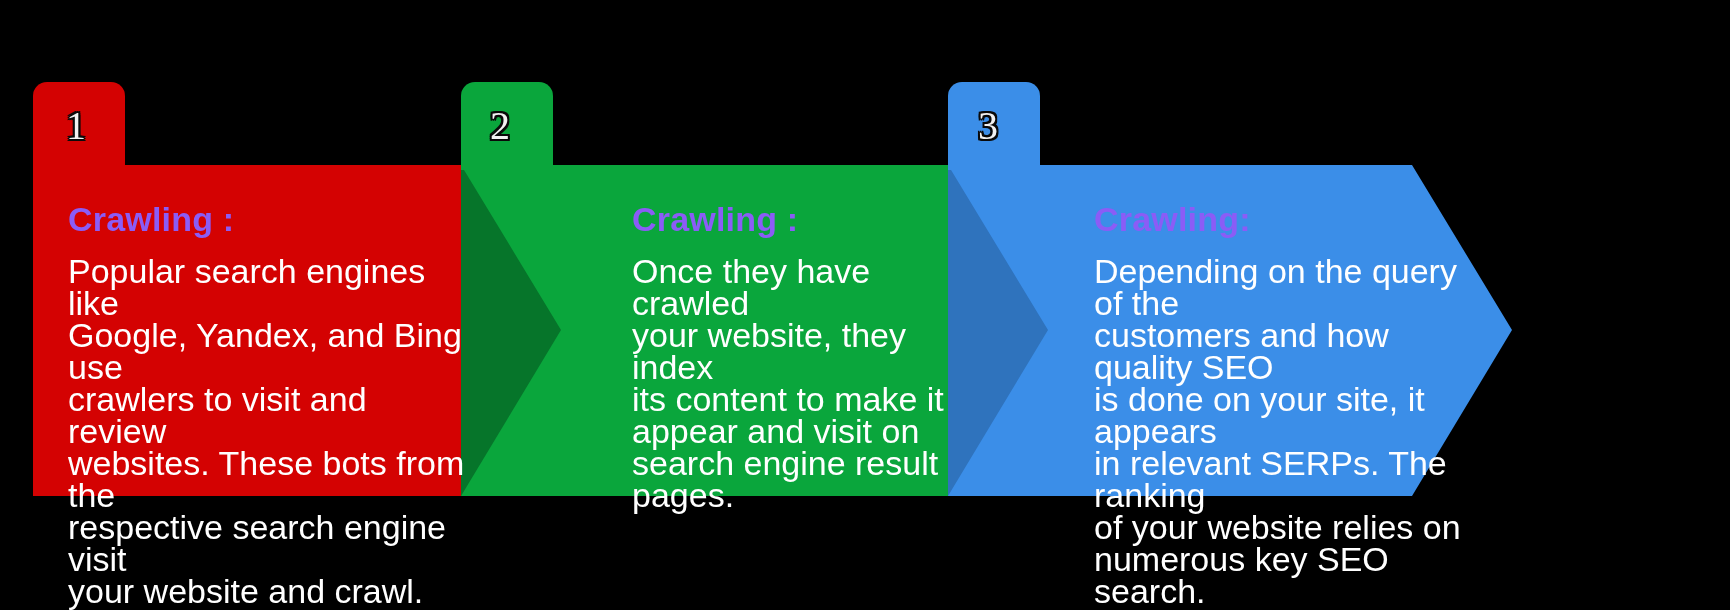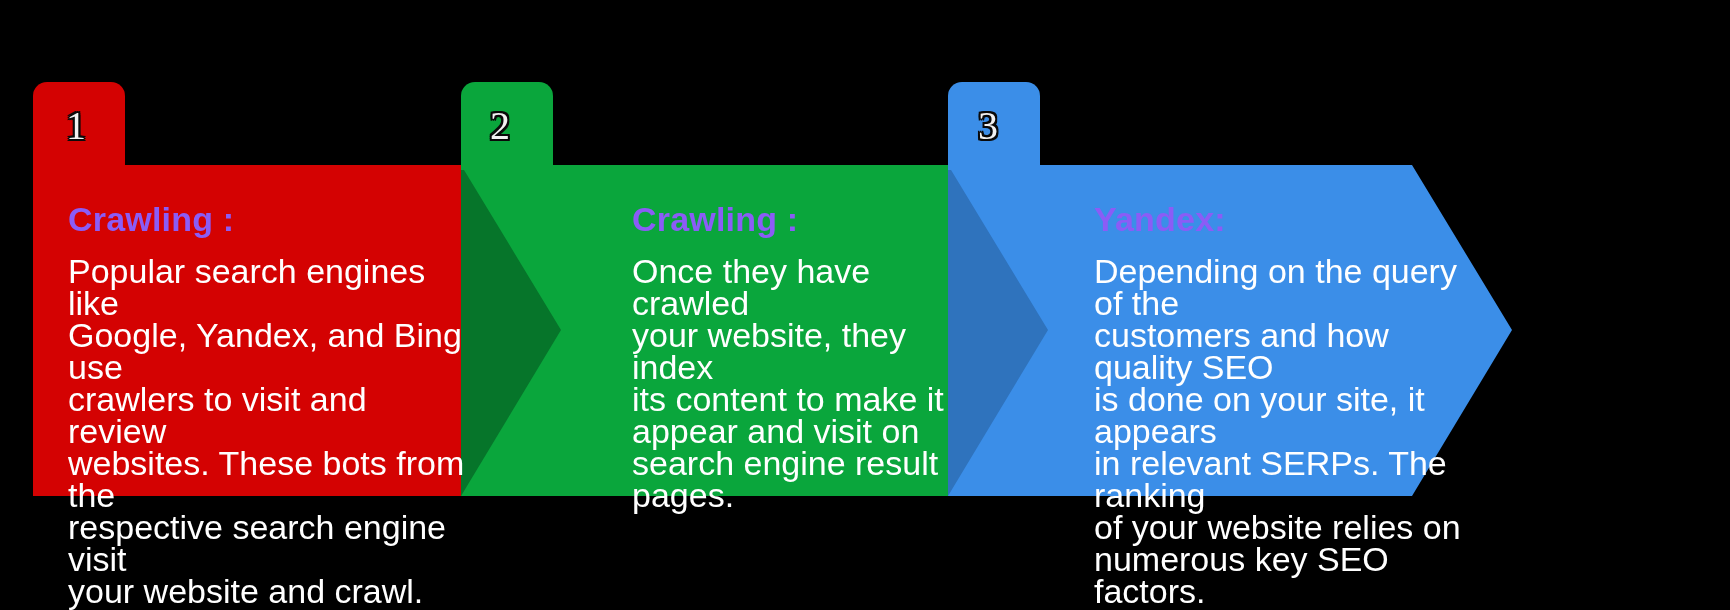--- a/index.html
+++ b/index.html
@@ -159,22 +159,22 @@
     <h2 class="panel-title">Crawling :</h2>
     <p class="panel-body">Once they have crawled
 your website, they index
 its content to make it
 appear and visit on
 search engine result
 pages.</p>
   </div>
 
   <div class="panel-text" id="p3-text">
-    <h2 class="panel-title">Yandex:</h2>
+    <h2 class="panel-title">Crawling:</h2>
     <p class="panel-body">Depending on the query of the
 customers and how quality SEO
 is done on your site, it appears
 in relevant SERPs. The ranking
 of your website relies on
-numerous key SEO factors.</p>
+numerous key SEO search.</p>
   </div>
 
 </div>
 
 </body></html>

